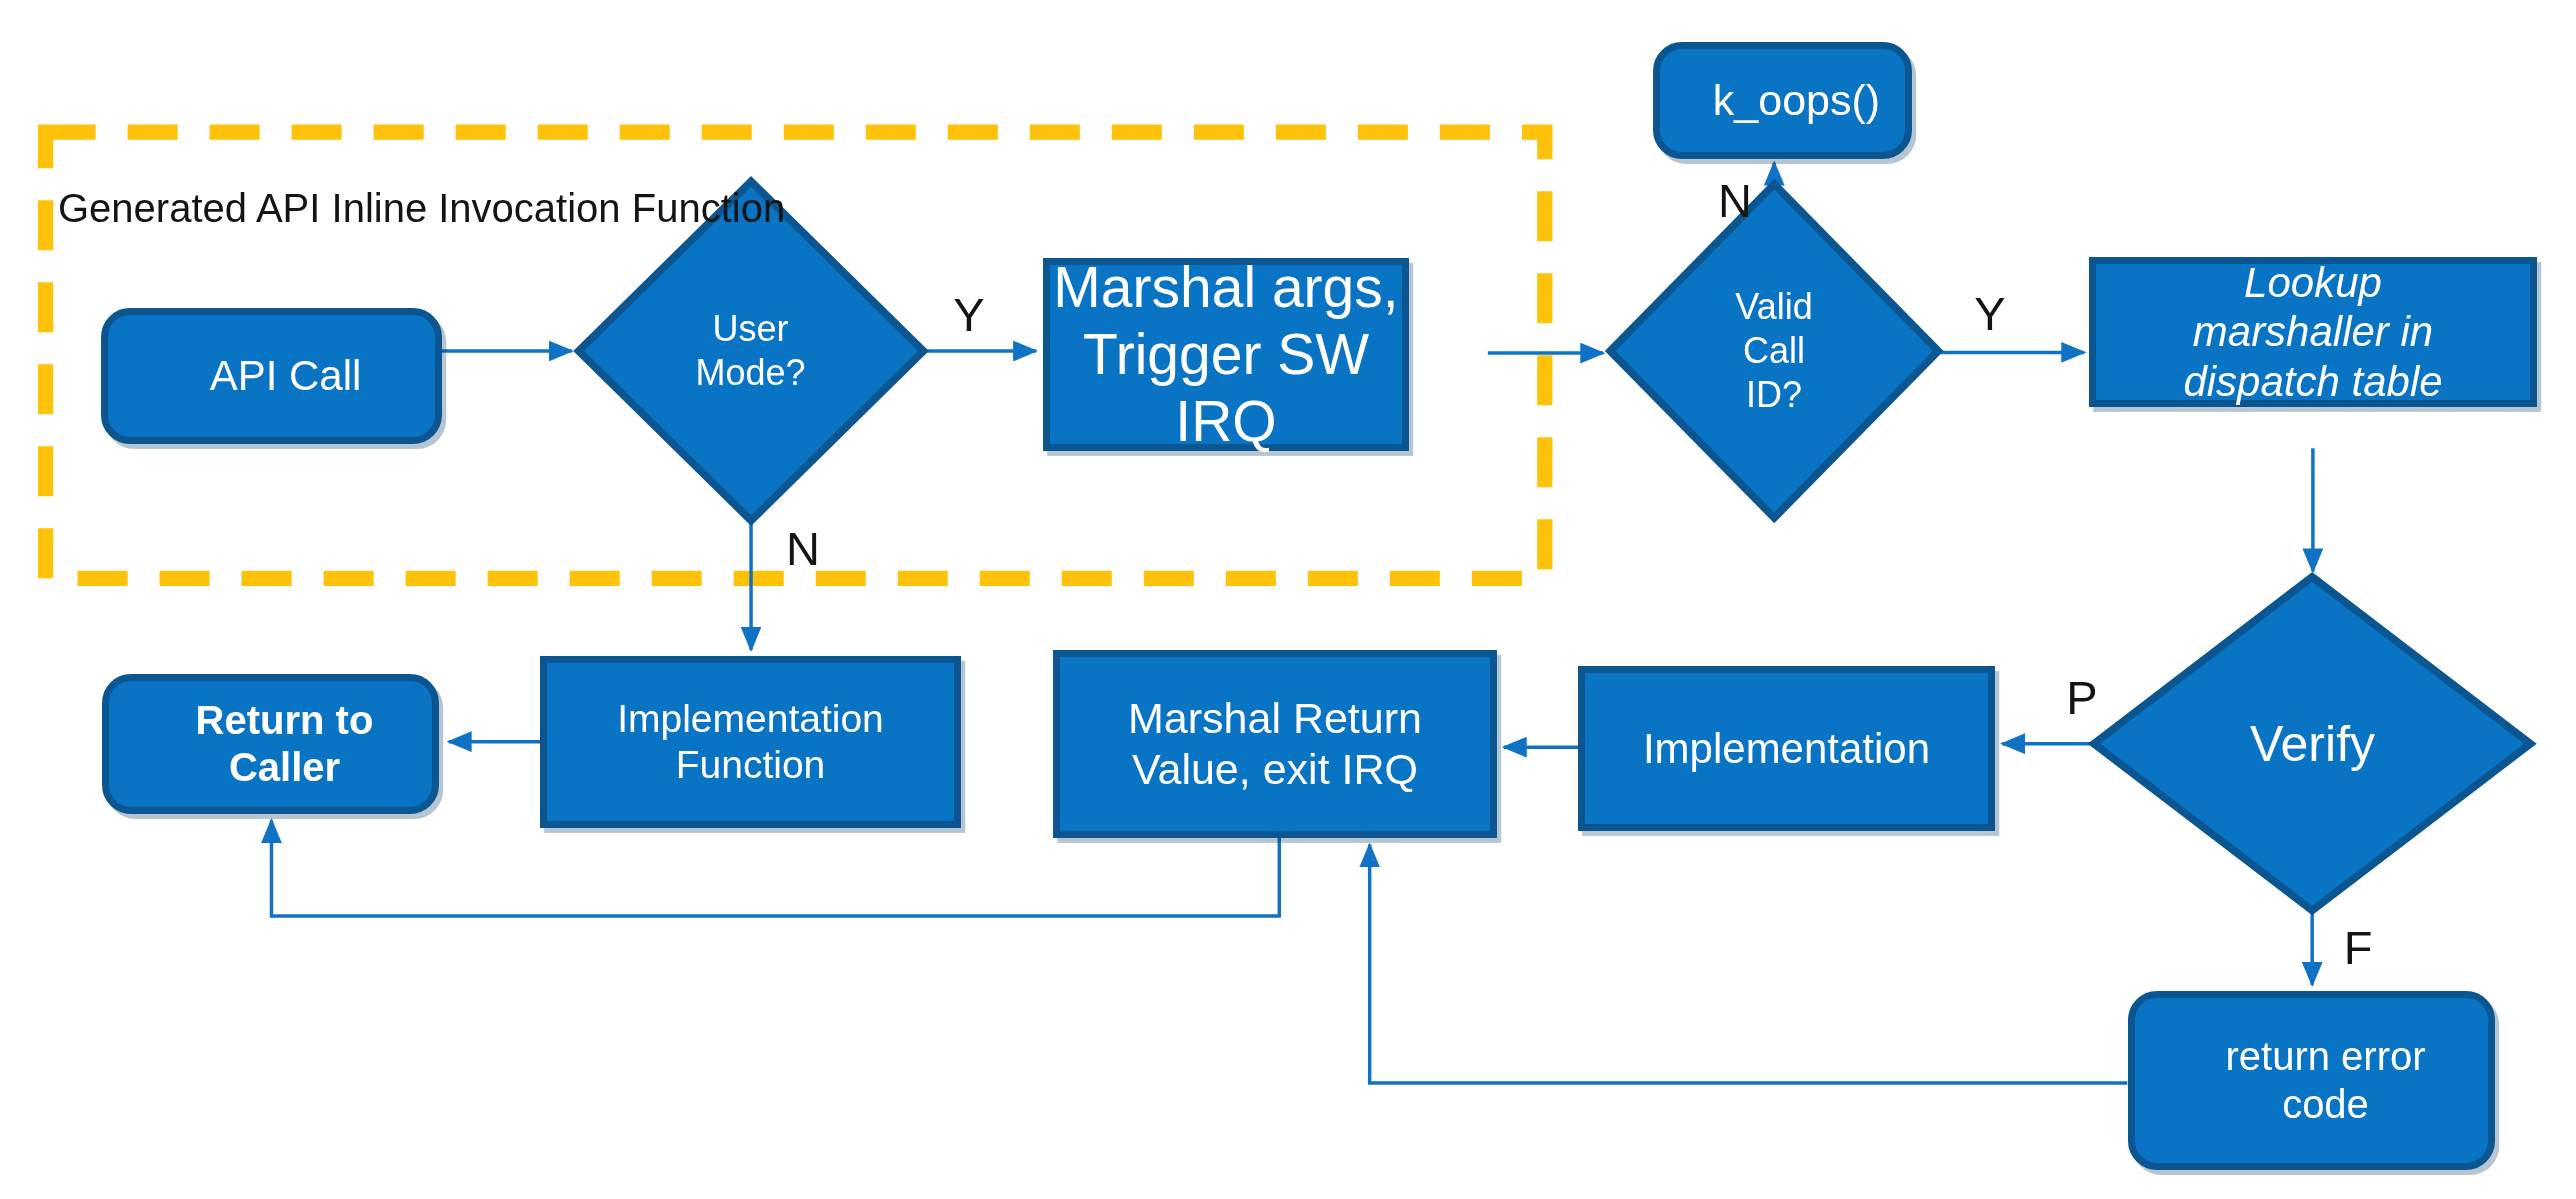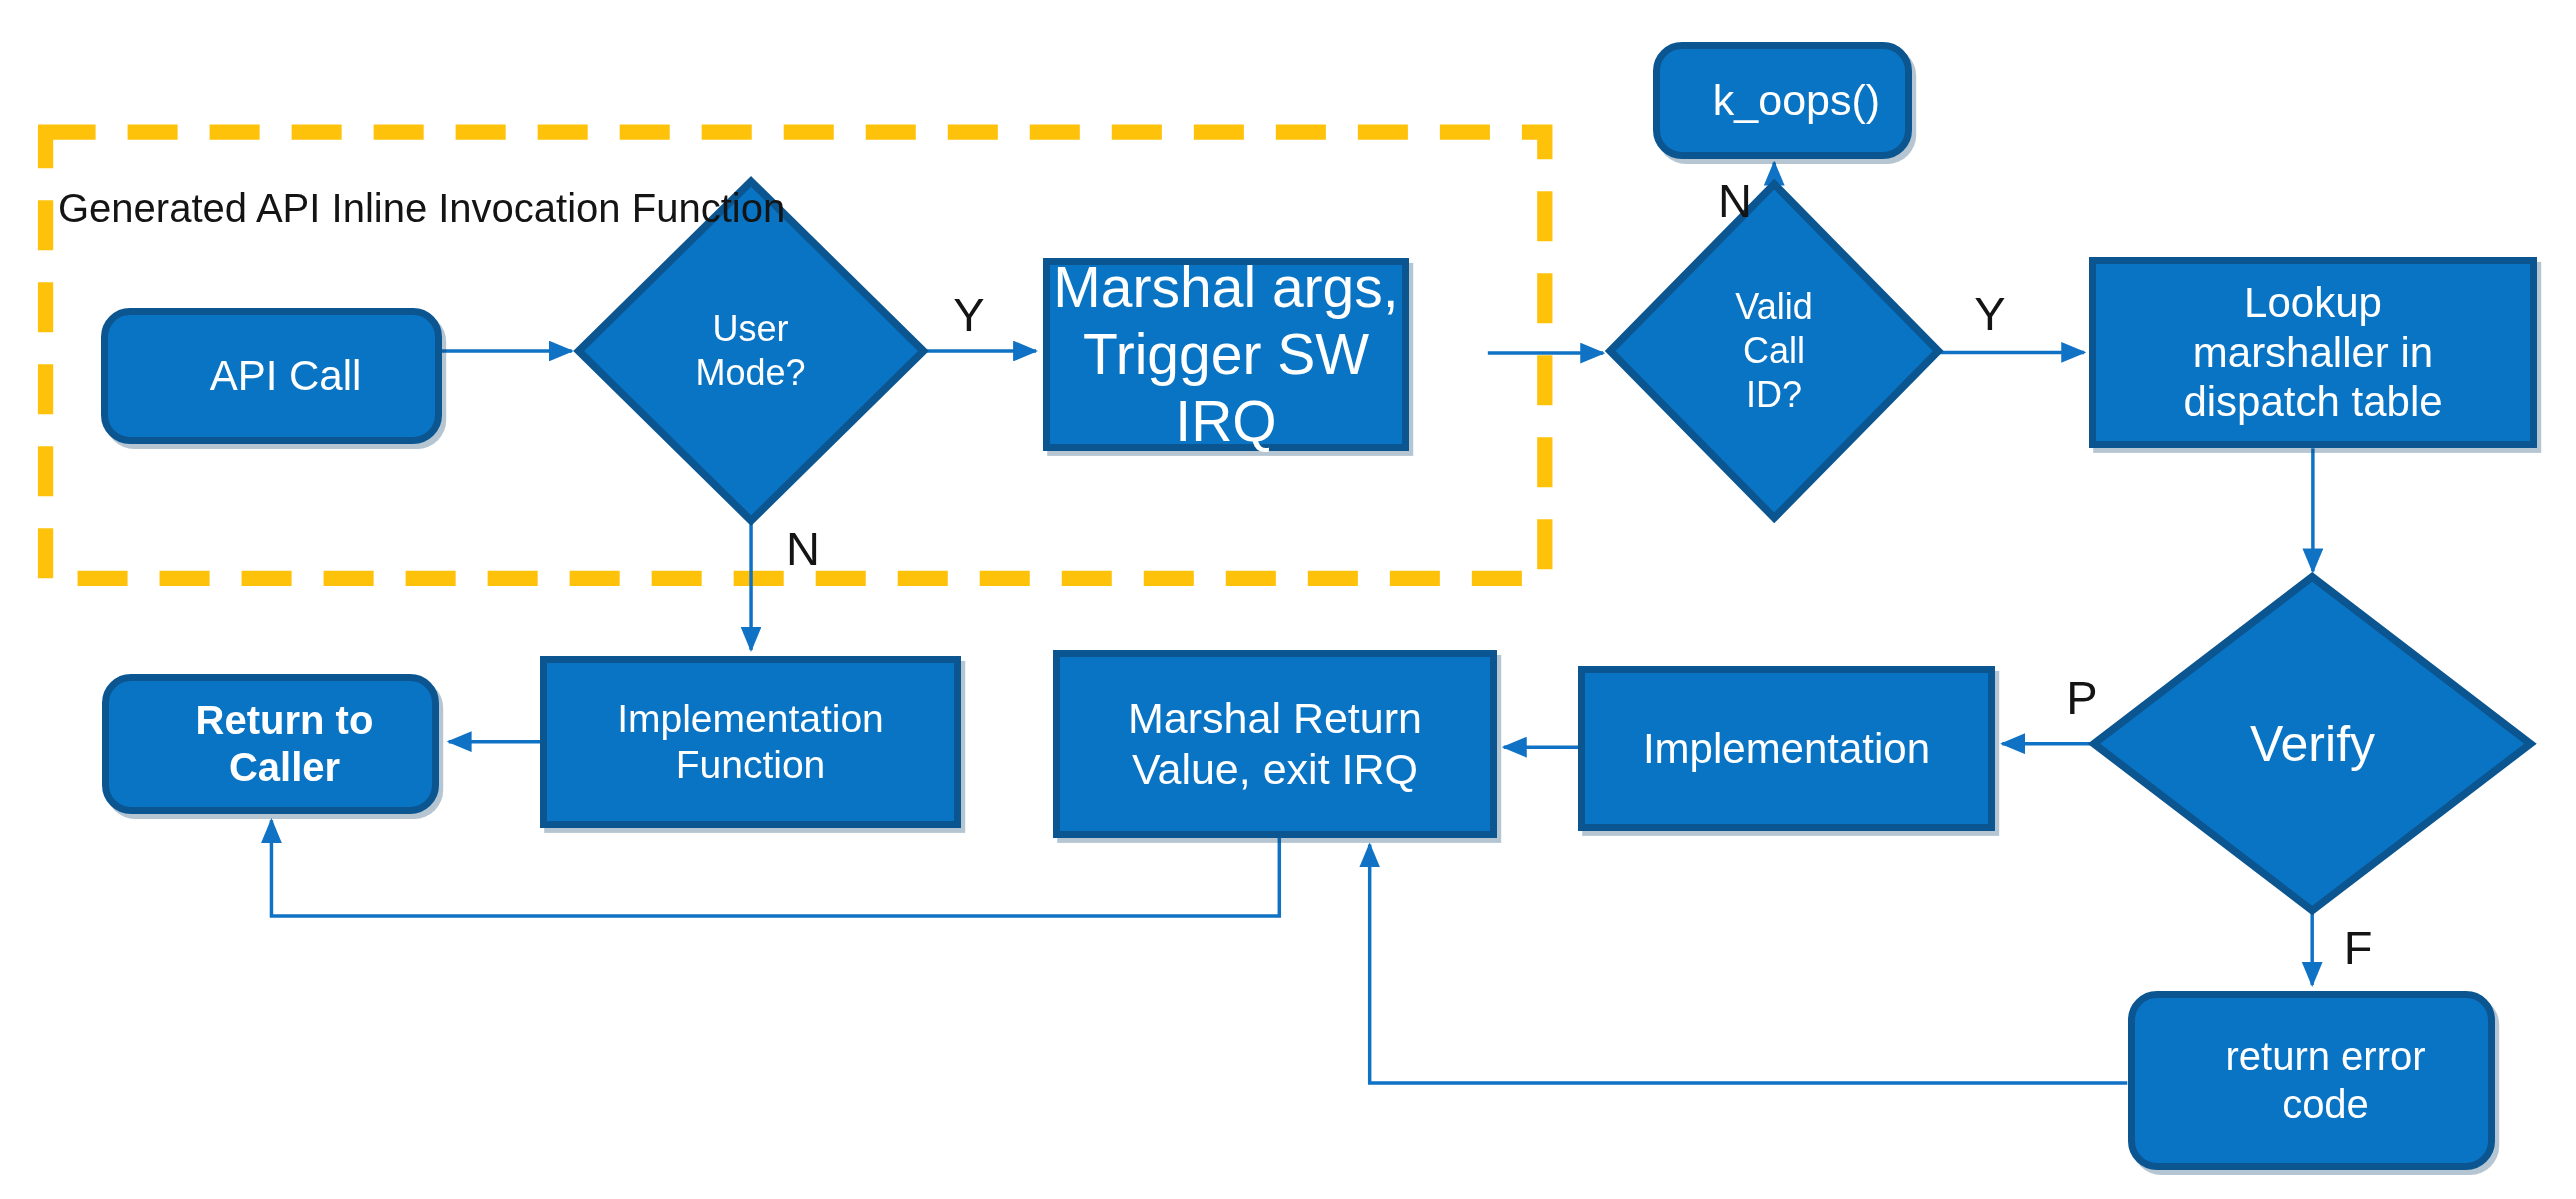--- a/index.html
+++ b/index.html
@@ -63,21 +63,21 @@
     font-size:40px;
     color:var(--label-text);
     white-space:nowrap;
     margin-top:48px;
   }
 
   
   #n-api-call        {left:101px;  top:284px;  width:341px; height:136px; font-size:42px;margin-top:24px;}
   #n-marshal-args    {left:1043px; top:258px;  width:366px; height:193px; font-size:57px;}
   #n-k-oops          {left:1653px; top:42px;   width:259px; height:117px; font-size:43px;}
-  #n-lookup          {left:2089px; top:257px;  width:448px; height:191px; font-size:42px;}
+  #n-lookup          {left:2089px; top:257px;  width:448px; height:150px; font-size:42px;font-style:italic;}
   #n-implementation  {left:1578px; top:666px;  width:417px; height:165px; font-size:42px;}
   #n-marshal-return  {left:1053px; top:650px;  width:444px; height:188px; font-size:43px;}
   #n-impl-function   {left:540px;  top:656px;  width:421px; height:172px; font-size:39px;}
   #n-return-caller   {left:102px;  top:674px;  width:337px; height:140px; font-size:40px;font-weight:bold;}
   #n-return-error    {left:2128px; top:991px; width:367px; height:179px; font-size:40px;}
 
   #l-user-mode  {left:578px;  top:181px;  width:345px; height:339px; font-size:36px;}
   #l-valid-call {left:1610px; top:184px;  width:328px; height:334px; font-size:36px;}
   #l-verify     {left:2094px; top:577px;  width:437px; height:334px; font-size:50px;}
 </style>

